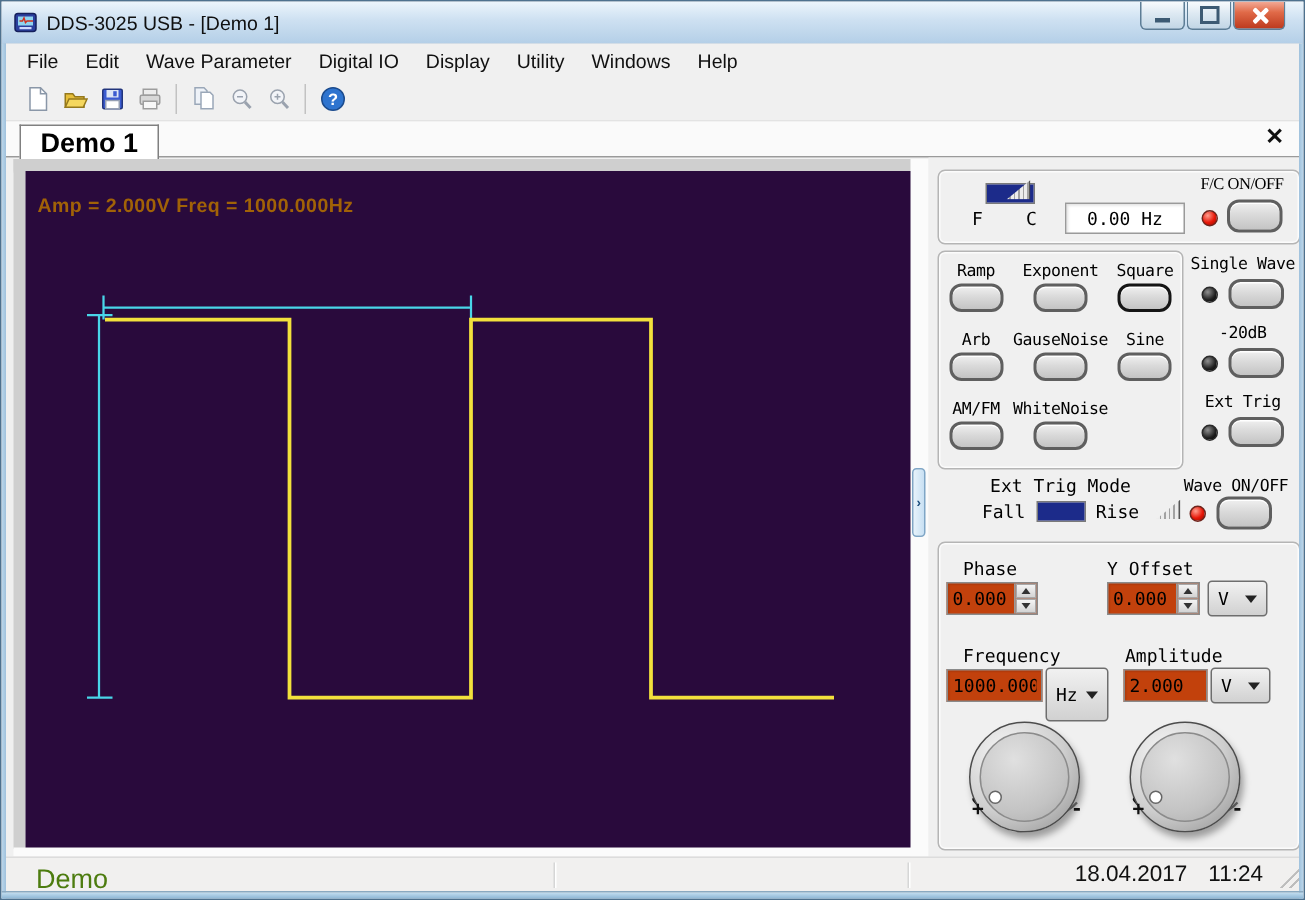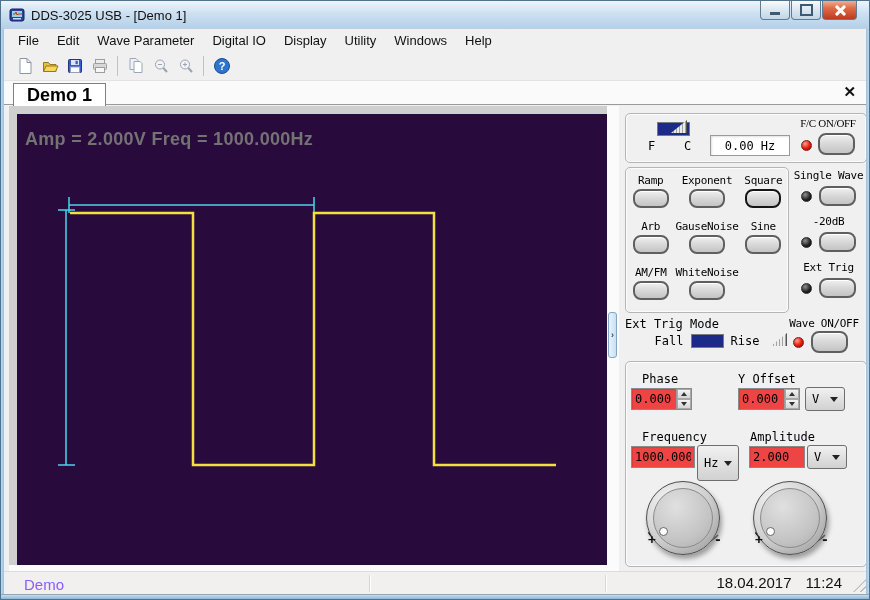--- a/index.html
+++ b/index.html
@@ -33,38 +33,38 @@
   .tabbar{left:3px;top:80px;width:864px;height:24px;background:#fafafa;border-bottom:1px solid #9a9a9a;box-sizing:border-box;}
   .tab{position:absolute;left:9px;top:2px;height:22px;padding:0 13px;background:#fff;border:1px solid #808080;border-bottom:none;
        font-weight:bold;font-size:18px;display:flex;align-items:center;}
   .tab-close{position:absolute;right:12px;top:2px;font-weight:bold;font-size:15px;color:#111;line-height:18px;}
   
   .mdi-top{left:8px;top:105px;width:608px;height:8px;background:#cfcfcf;border-bottom:1px solid #e9e9e9;}
   .mdi-left{left:8px;top:105px;width:8px;height:460px;background:#cfcfcf;}
   .gap-right{left:606px;top:105px;width:12px;height:465px;background:#fbfbfb;}
   .gap-bottom{left:8px;top:564px;width:610px;height:6px;background:#fbfbfb;}
   .scope{left:16px;top:113px;width:590px;height:451px;background:#290a3c;}
-  .scope-text{position:absolute;left:8px;top:15px;font-size:18px;font-weight:bold;color:#737373;letter-spacing:.3px;}
+  .scope-text{position:absolute;left:8px;top:15px;font-size:13px;font-weight:bold;color:#a16207;letter-spacing:.3px;}
   .splitter{left:607px;top:311px;width:9px;height:46px;background:linear-gradient(90deg,#e8f3fb,#c8e0f3);border:1px solid #7fa6c6;border-radius:3px;
             display:flex;align-items:center;justify-content:center;font-size:9px;color:#1c4d7c;font-weight:bold;box-sizing:border-box;}
   
   .rpanel{left:618px;top:104px;width:249px;height:466px;background:#f0f0f0;}
   .gbox{position:absolute;border:1px solid #b5b5b5;border-radius:5px;box-shadow:inset 0 0 0 1px #fcfcfc;box-sizing:border-box;}
   .mono{font-family:"DejaVu Sans Mono",monospace;font-size:12px;color:#000;white-space:nowrap;}
   .mono11{font-family:"DejaVu Sans Mono",monospace;font-size:11px;color:#000;white-space:nowrap;letter-spacing:-.3px;}
   .btn3d{background:linear-gradient(#f0f0f0,#dadada 45%,#c4c4c4);border:2px solid #5f5f5f;border-radius:8px;box-shadow:inset 0 1px 0 #fff;box-sizing:border-box;}
   .btn3d.sel{border-color:#151515;}
   .led{width:11px;height:11px;border-radius:50%;box-sizing:border-box;}
   .led.red{background:radial-gradient(circle at 35% 30%,#ff9d8d,#e81708 55%,#8f0a00);border:1px solid #6f241c;}
   .led.dark{background:radial-gradient(circle at 35% 30%,#909090,#202020 60%,#000);border:1px solid #2a2a2a;}
   .slider{display:flex;width:33px;height:14px;border:1px solid #7a7a7a;background:#fff;box-sizing:border-box;}
   .slider .grip{width:15px;background:repeating-linear-gradient(90deg,#ececec 0 2px,#a2a2a2 2px 3px);border-right:1px solid #555;}
   .slider .track{flex:1;background:#1c2b8a;}
   .display{background:#fff;border:1px solid #9a9a9a;box-shadow:inset 1px 1px 2px rgba(0,0,0,.12);display:flex;align-items:center;justify-content:center;box-sizing:border-box;}
-  .field{display:flex;border:1px solid #8a8a8a;background:#ef4444;box-shadow:inset 1px 1px 1px rgba(0,0,0,.1);box-sizing:border-box;}
+  .field{display:flex;border:1px solid #8a8a8a;background:#c2410c;box-shadow:inset 1px 1px 1px rgba(0,0,0,.1);box-sizing:border-box;}
   .field input{border:0;outline:0;flex:1;min-width:0;font-family:"DejaVu Sans Mono",monospace;font-size:12px;padding:0 3px;background:transparent;}
   .spin{width:14px;display:flex;flex-direction:column;border-left:1px solid #9a9a9a;}
   .spin .sb{flex:1;background:linear-gradient(#f4f4f4,#d4d4d4);border:1px solid #a8a8a8;display:flex;align-items:center;justify-content:center;box-sizing:border-box;}
   .tri-up{width:0;height:0;border-left:3px solid transparent;border-right:3px solid transparent;border-bottom:4px solid #333;}
   .tri-dn{width:0;height:0;border-left:3px solid transparent;border-right:3px solid transparent;border-top:4px solid #333;}
   .dd{display:flex;align-items:center;background:linear-gradient(#f1f1f1,#d1d1d1);border:1px solid #6e6e6e;border-radius:3px;box-sizing:border-box;}
   .dd .dd-label{padding-left:6px;font-family:"DejaVu Sans Mono",monospace;font-size:12px;}
   .dd .arr{margin-left:auto;margin-right:6px;width:0;height:0;border-left:4px solid transparent;border-right:4px solid transparent;border-top:5px solid #222;}
   .wgrid{left:6px;top:62px;width:164px;height:146px;display:grid;grid-template-columns:repeat(3,1fr);align-content:start;padding-top:3px;box-sizing:border-box;}
   .wcell{display:flex;flex-direction:column;align-items:center;height:46px;}
@@ -76,21 +76,21 @@
   .knob{position:absolute;width:74px;height:74px;border-radius:50%;
         background:radial-gradient(circle at 32% 28%,#f5f5f5,#cecece 55%,#8d8d8d);
         border:1px solid #4c4c4c;box-shadow:2px 4px 5px rgba(0,0,0,.35);box-sizing:border-box;}
   .knob .face{position:absolute;left:6px;top:6px;right:6px;bottom:6px;border-radius:50%;
         background:radial-gradient(circle at 38% 30%,#e0e0e0,#c3c3c3 65%,#aaa);border:1px solid #8b8b8b;}
   .knob .dot{position:absolute;left:12px;top:45px;width:7px;height:7px;border-radius:50%;background:#fff;border:1px solid #666;}
   .pm{position:absolute;font-family:"DejaVu Sans Mono",monospace;font-size:13px;font-weight:bold;color:#111;}
   
   .statusbar{left:3px;top:570px;width:864px;height:23px;background:#f1f0ef;border-top:1px solid #dcdcdc;box-sizing:border-box;}
   .sb-sep{position:absolute;top:3px;width:1px;height:17px;background:#d6d6d6;box-shadow:1px 0 0 #fff;}
-  .sb-msg{position:absolute;left:20px;top:4px;font-size:15px;color:#8b5cf6;}
+  .sb-msg{position:absolute;left:20px;top:4px;font-size:18px;color:#4d7c0f;}
   .sb-date{position:absolute;right:26px;top:2px;font-size:15px;color:#111;display:flex;gap:14px;}
   .grip{position:absolute;right:2px;bottom:2px;width:13px;height:13px;
         background:repeating-linear-gradient(135deg,#bdbdbd 0 1.5px,transparent 1.5px 4.5px);
         clip-path:polygon(100% 0,100% 100%,0 100%);}
 </style>
 </head>
 <body>
 
 <div class="win">
 
@@ -284,21 +284,21 @@
         </div>
     </div>
     <div class="scell" style="top:156px;">
       <span class="mono11">Ext Trig</span>
       <div class="srow">
           <div class="led dark"></div>
           <div class="btn3d"></div>
         </div>
     </div>
 
-    <div class="abs mono" style="left:6px;top:212px;width:164px;">Ext Trig Mode</div>
+    <div class="abs mono" style="left:6px;top:212px;width:164px;text-align:center;">Ext Trig Mode</div>
     <div class="abs" style="left:6px;top:229px;width:164px;display:flex;justify-content:center;align-items:center;gap:7px;">
       <span class="mono">Fall</span>
       <div class="slider">
         <div class="grip"></div>
         <div class="track"></div>
       </div>
       <span class="mono">Rise</span>
     </div>
     <div class="abs mono11" style="left:162px;top:212px;width:86px;text-align:center;">Wave ON/OFF</div>
     <div class="abs" style="left:174px;top:226px;display:flex;align-items:center;gap:7px;">

